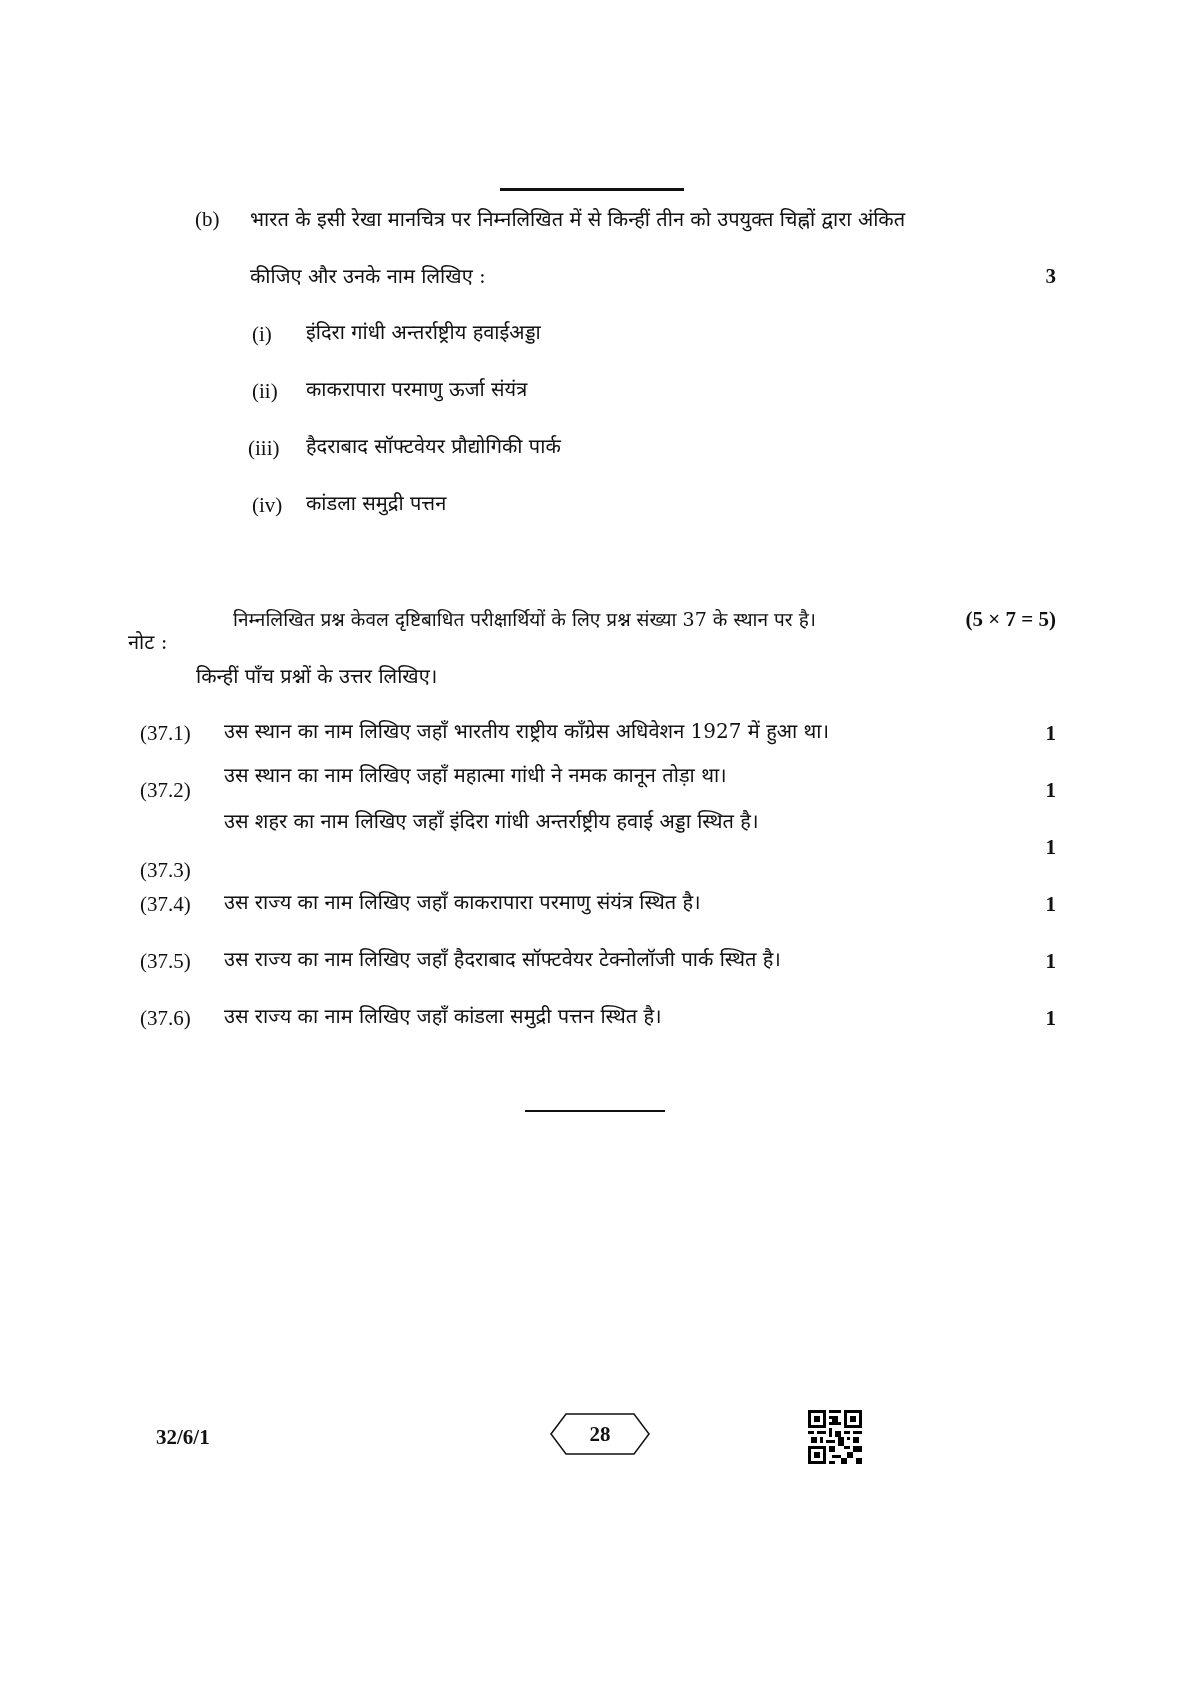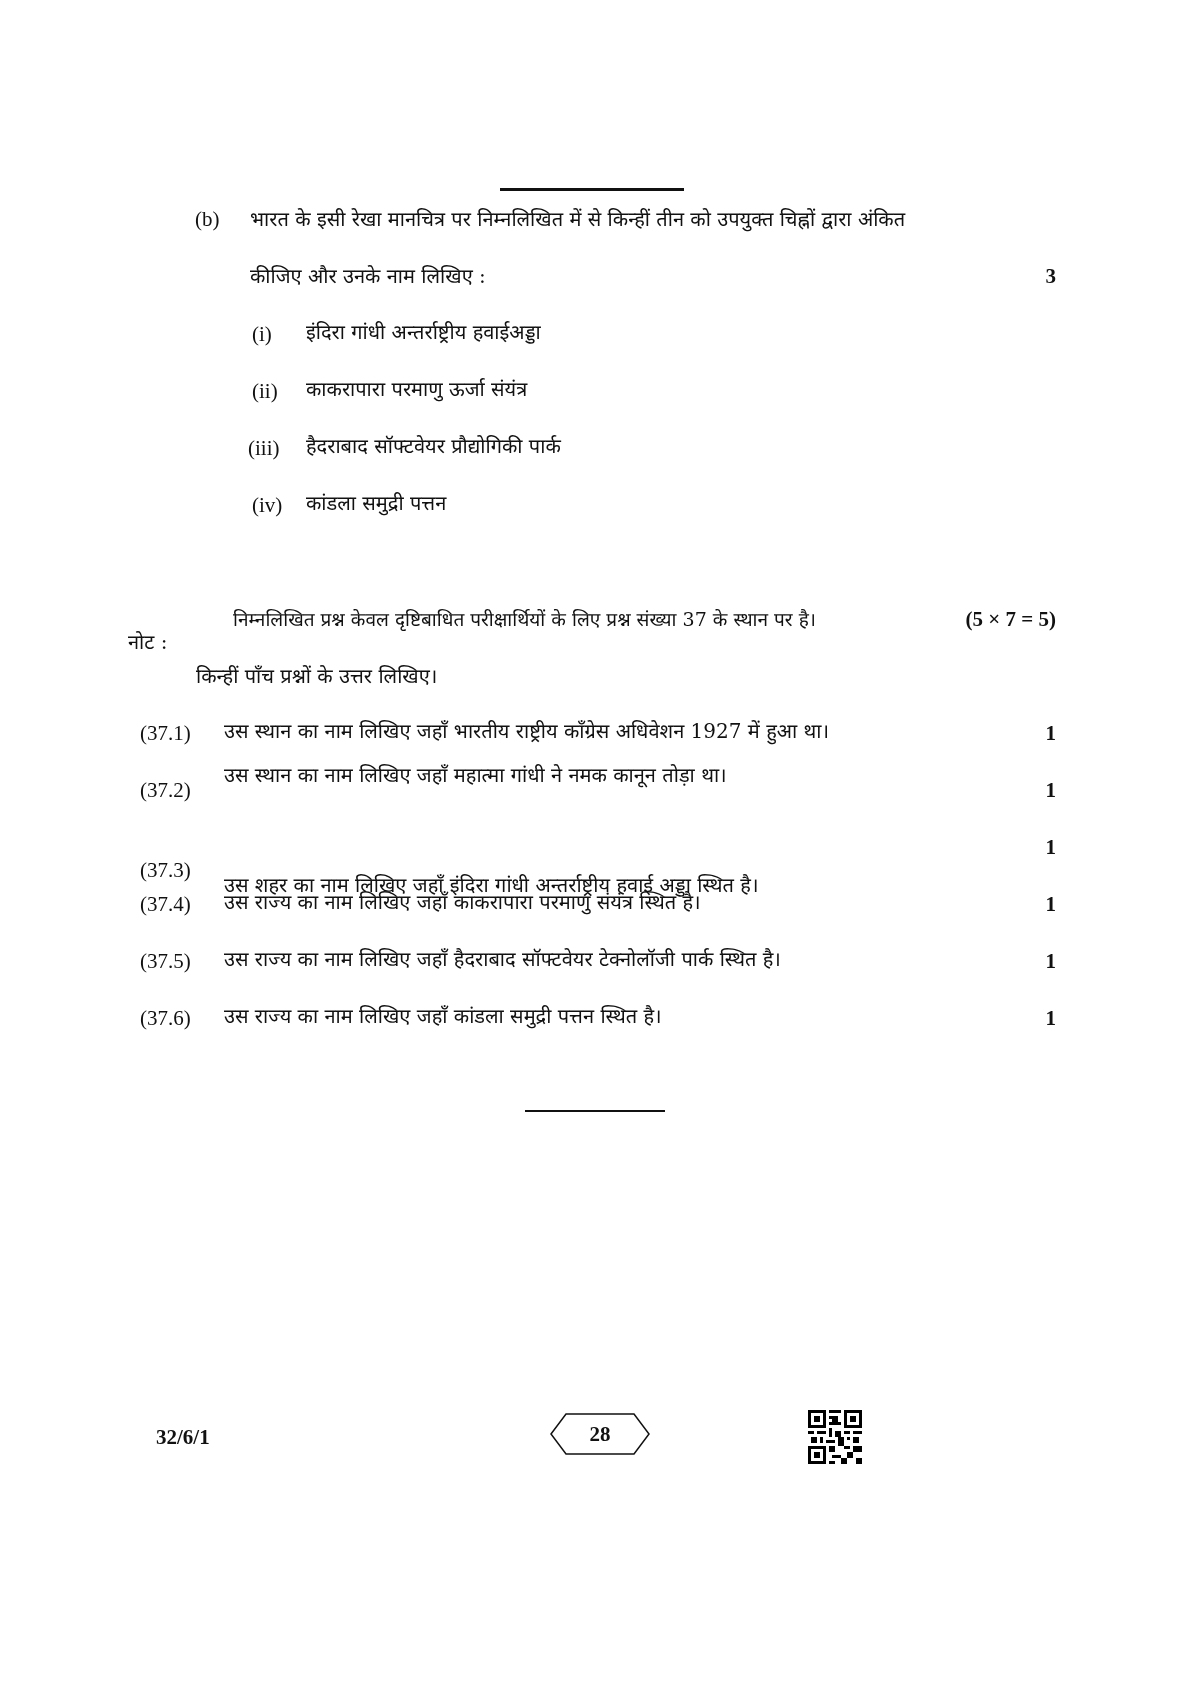--- a/index.html
+++ b/index.html
@@ -97,21 +97,21 @@
 
 <div class="abs txt num" style="left:140px; top:720px;">(37.1)</div>
 <div class="abs txt" style="left:224px; top:718px;">उस स्थान का नाम लिखिए जहाँ भारतीय राष्ट्रीय कॉंग्रेस अधिवेशन 1927 में हुआ था।</div>
 <div class="abs marks" style="left:1016px; top:721px;">1</div>
 
 <div class="abs txt num" style="left:140px; top:777px;">(37.2)</div>
 <div class="abs txt" style="left:224px; top:762px;">उस स्थान का नाम लिखिए जहाँ महात्मा गांधी ने नमक कानून तोड़ा था।</div>
 <div class="abs marks" style="left:1016px; top:778px;">1</div>
 
 <div class="abs txt num" style="left:140px; top:834px;margin-top:23px;">(37.3)</div>
-<div class="abs txt" style="left:224px; top:872px;">उस शहर का नाम लिखिए जहाँ इंदिरा गांधी अन्तर्राष्ट्रीय हवाई अड्डा स्थित है।</div>
+<div class="abs txt" style="left:224px; top:808px;">उस शहर का नाम लिखिए जहाँ इंदिरा गांधी अन्तर्राष्ट्रीय हवाई अड्डा स्थित है।</div>
 <div class="abs marks" style="left:1016px; top:835px;">1</div>
 
 <div class="abs txt num" style="left:140px; top:891px;">(37.4)</div>
 <div class="abs txt" style="left:224px; top:889px;">उस राज्य का नाम लिखिए जहाँ काकरापारा परमाणु संयंत्र स्थित है।</div>
 <div class="abs marks" style="left:1016px; top:892px;">1</div>
 
 <div class="abs txt num" style="left:140px; top:948px;">(37.5)</div>
 <div class="abs txt" style="left:224px; top:946px;">उस राज्य का नाम लिखिए जहाँ हैदराबाद सॉफ्टवेयर टेक्नोलॉजी पार्क स्थित है।</div>
 <div class="abs marks" style="left:1016px; top:949px;">1</div>
 

